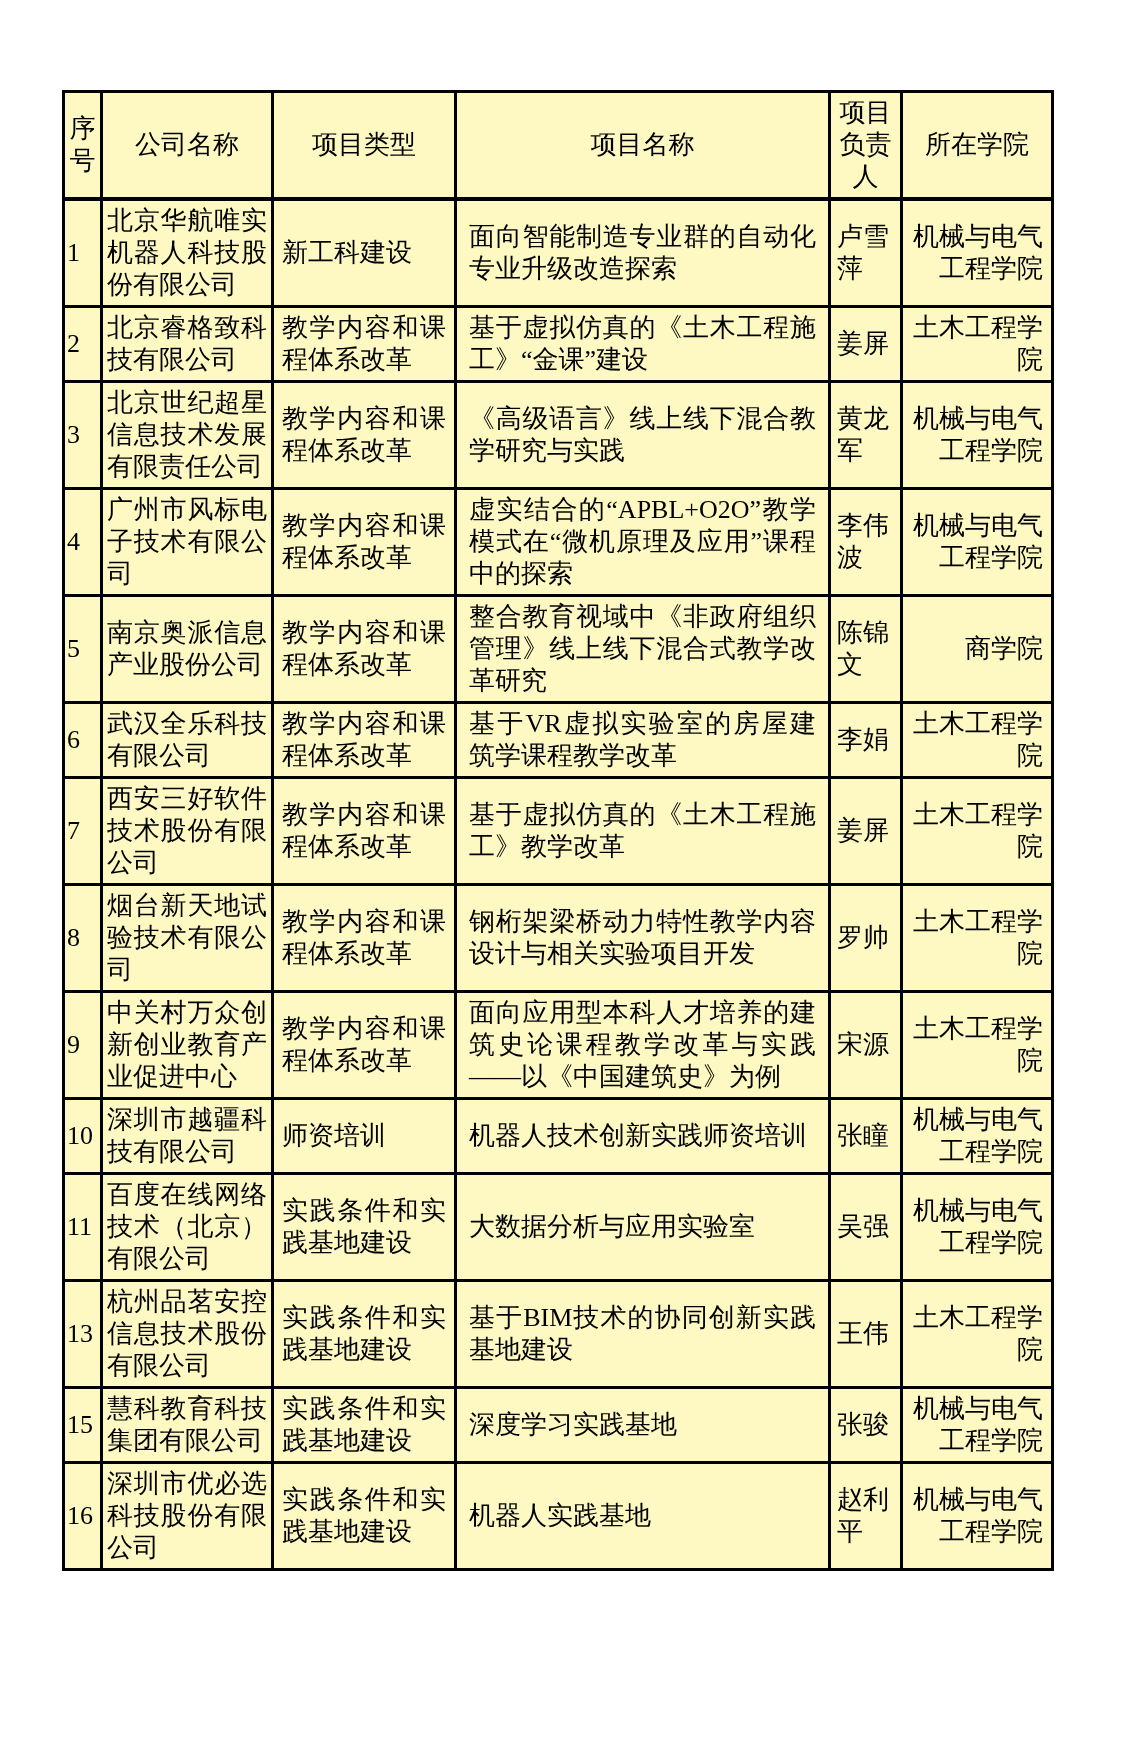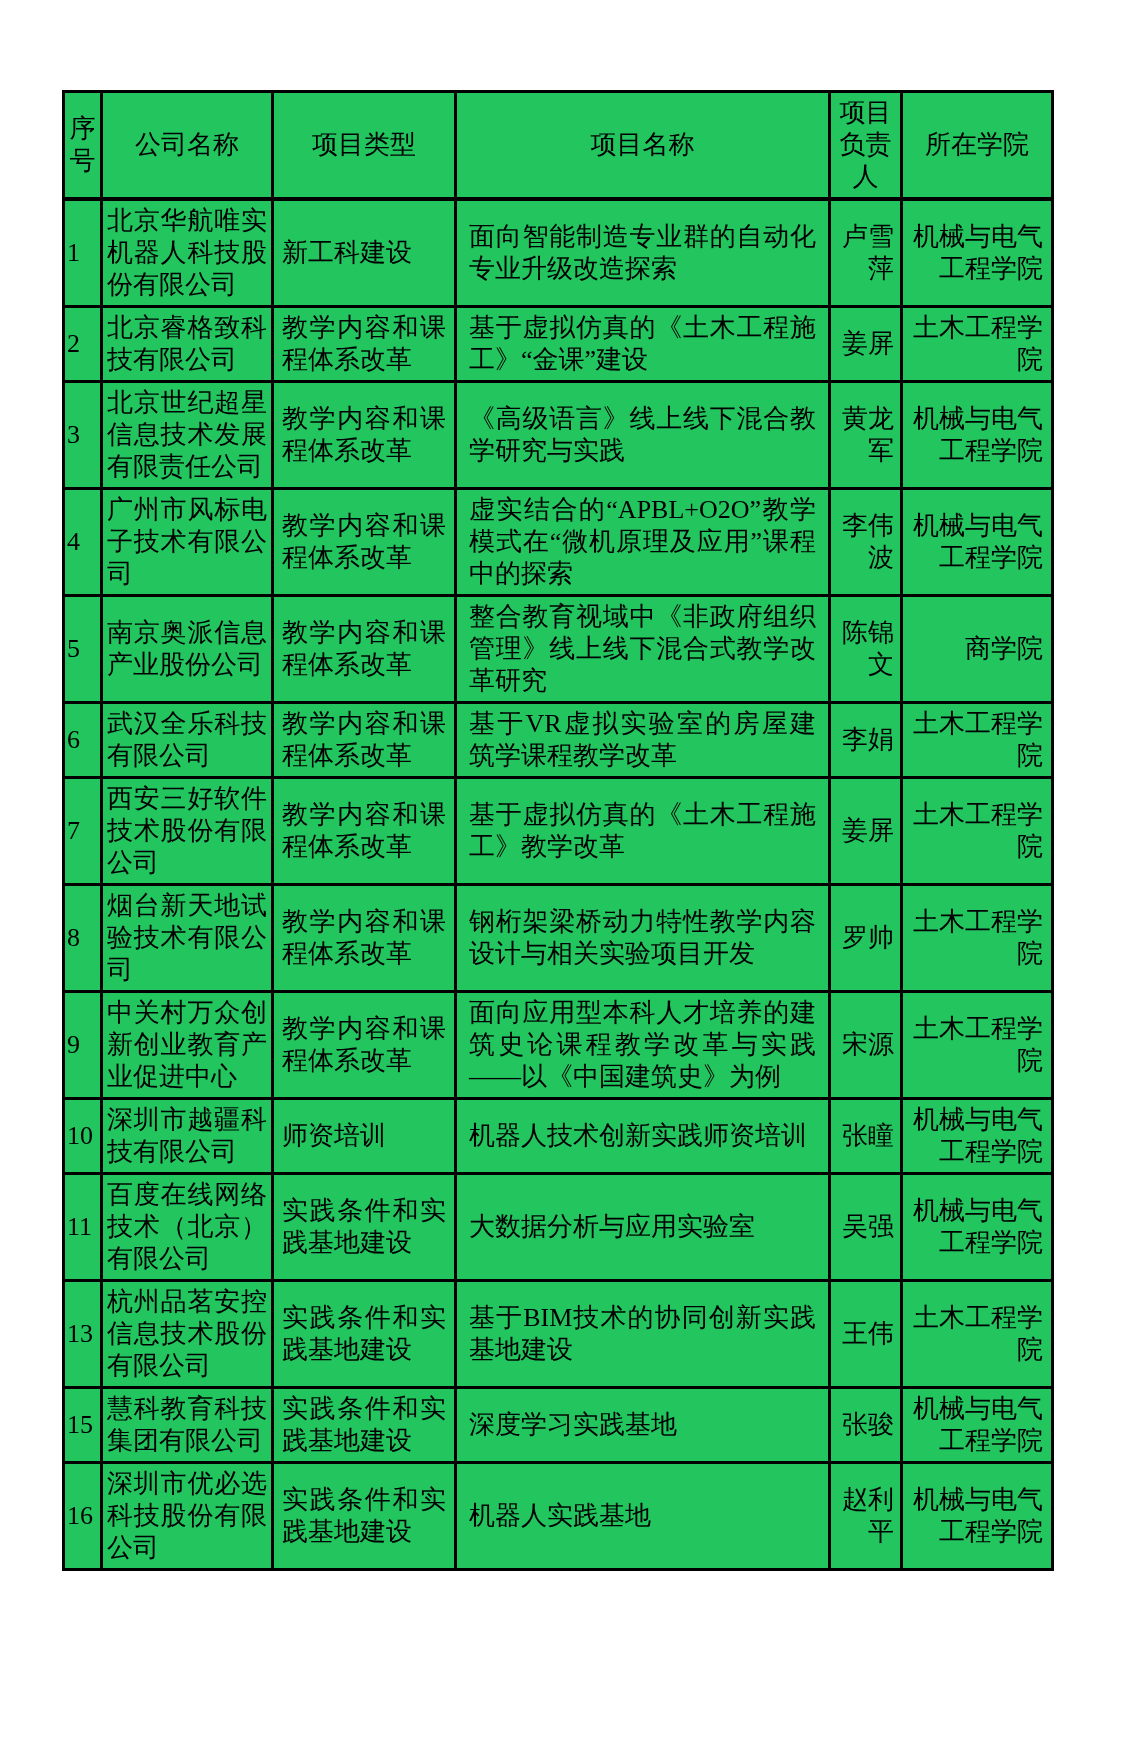--- a/index.html
+++ b/index.html
@@ -16,42 +16,42 @@
     overflow: hidden;
   }
   .table-wrap {
     position: absolute;
     left: 62px;
     top: 90px;
   }
   table.projects {
     border-collapse: collapse;
     table-layout: fixed;
-    background: #22c55e;
+    background: #fef9c3;
   }
   table.projects th,
   table.projects td {
     border: 3px solid #000000;
     font-size: 26px;
     line-height: 32px;
     font-weight: normal;
     vertical-align: middle;
     overflow: hidden;
     word-break: normal;
   }
   table.projects thead th {
     text-align: center;
     padding: 4px 4px;
     border-bottom: 4px solid #000000;
   }
   td.c-seq     { text-align: left;   padding: 4px 1px 4px 2px; font-size: 25px; }
   td.c-company { text-align: justify; text-justify: inter-character; padding: 4px 4px; margin-top: 12px; }
   td.c-type    { text-align: justify; text-justify: inter-character; padding: 4px 8px; }
   td.c-name    { text-align: justify; text-justify: inter-character; padding: 4px 12px; }
-  td.c-leader  { text-align: right; padding: 4px 6px; }
+  td.c-leader  { text-align: left; padding: 4px 6px; }
   td.c-college { text-align: right; padding: 4px 8px; }
 </style>
 </head>
 <body>
 
 <div class="table-wrap">
   <table class="projects">
     <colgroup>
       <col style="width:38px">
       <col style="width:171px">

